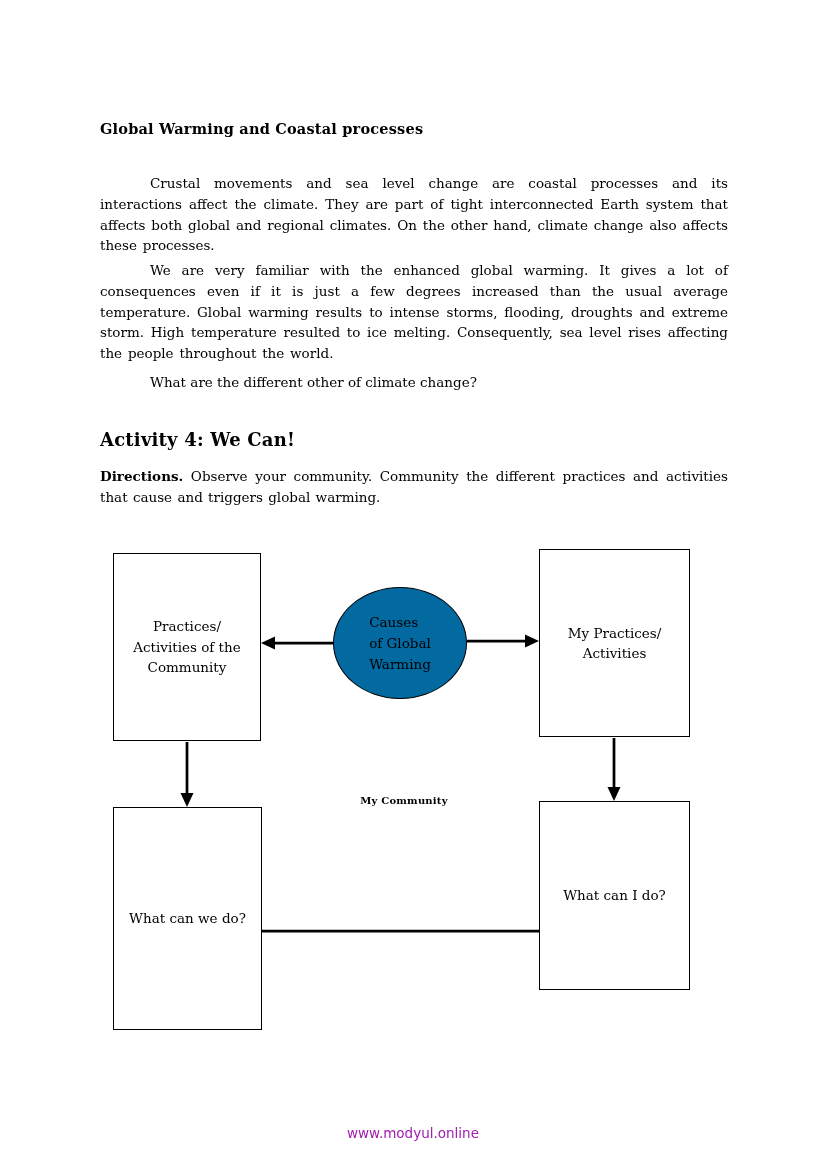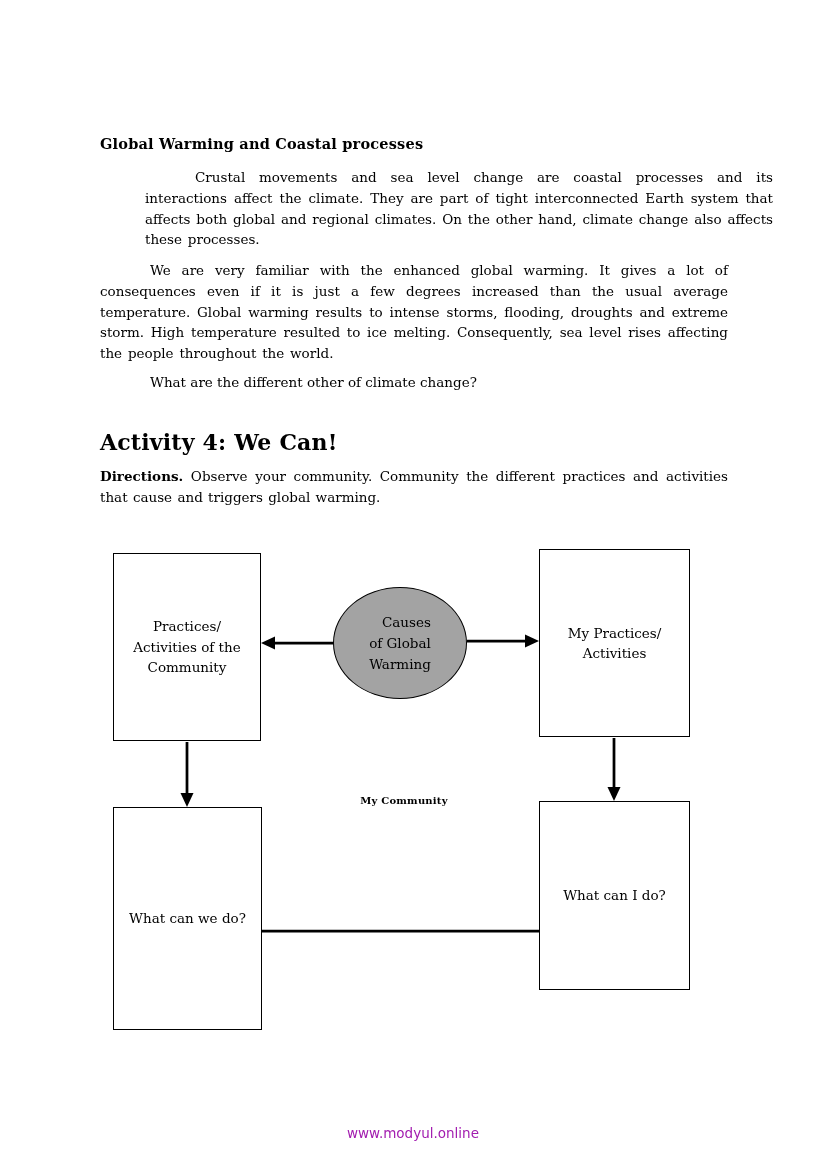--- a/index.html
+++ b/index.html
@@ -10,38 +10,38 @@
     height: 1169px;
     background: #ffffff;
     font-family: "DejaVu Serif", serif;
     color: #000;
     overflow: hidden;
     margin: 0 auto;
   }
   .abs { position: absolute; }
 
   .heading {
-    top: 135px; left: 100px;
+    top: 120px; left: 100px;
     font-size: 14.5px; font-weight: bold; letter-spacing: 0.2px;
   }
   .body-par {
     left: 100px; width: 628px;
     font-size: 13.5px; line-height: 20.8px;
     text-align: justify; text-indent: 50px;
     word-spacing: 1.5px;
   }
-  #para1 { top: 167px; margin-left: 45px; }
+  #para1 { top: 173px; }
   #para2 { top: 260px; }
   .question {
     top: 374px; left: 100px; width: 628px;
     font-size: 13.5px; text-indent: 50px;
   }
   .activity-title {
     top: 429px; left: 100px;
-    font-size: 22px; font-weight: bold; letter-spacing: 0.2px;
+    font-size: 18px; font-weight: bold; letter-spacing: 0.2px;
   }
   .directions {
     top: 466px; left: 100px; width: 628px;
     font-size: 13.5px; line-height: 20.8px;
     text-align: justify; word-spacing: 1px;
   }
   .directions .dir-label { font-weight: bold; }
 
   .diagram { top: 545px; left: 0; width: 826px; height: 460px; }
   .arrows { position: absolute; left: 0; top: 0; }
@@ -55,23 +55,23 @@
     white-space: pre-line;
   }
   #box-tl { left: 113px; top: 8px;   width: 148px; height: 188px; }
   #box-tr { left: 539px; top: 4px;   width: 151px; height: 188px; }
   #box-bl { left: 113px; top: 262px; width: 149px; height: 223px; }
   #box-br { left: 539px; top: 256px; width: 151px; height: 189px; }
   .ellipse {
     position: absolute;
     left: 333px; top: 42px; width: 134px; height: 112px;
     border: 1.6px solid #000; border-radius: 50%;
-    background: #a3a3a3;
+    background: #0369a1;
     display: flex; align-items: center; justify-content: center;
-    text-align: right;
+    text-align: left;
     font-size: 13.5px; line-height: 21px;
     white-space: pre-line;
   }
   .community {
     position: absolute;
     left: 299px; top: 250px; width: 210px;
     text-align: center;
     font-size: 10px; font-weight: bold; letter-spacing: 0.2px;
   }
 

